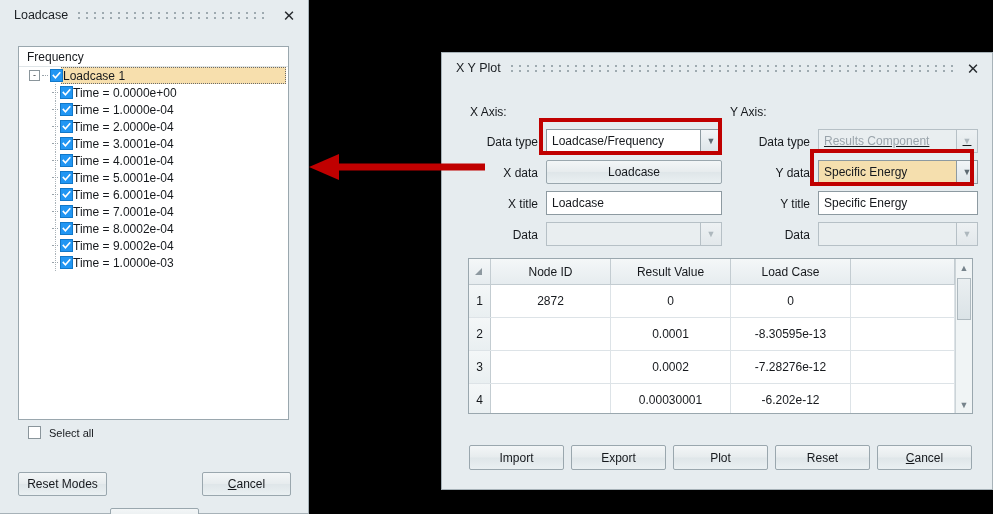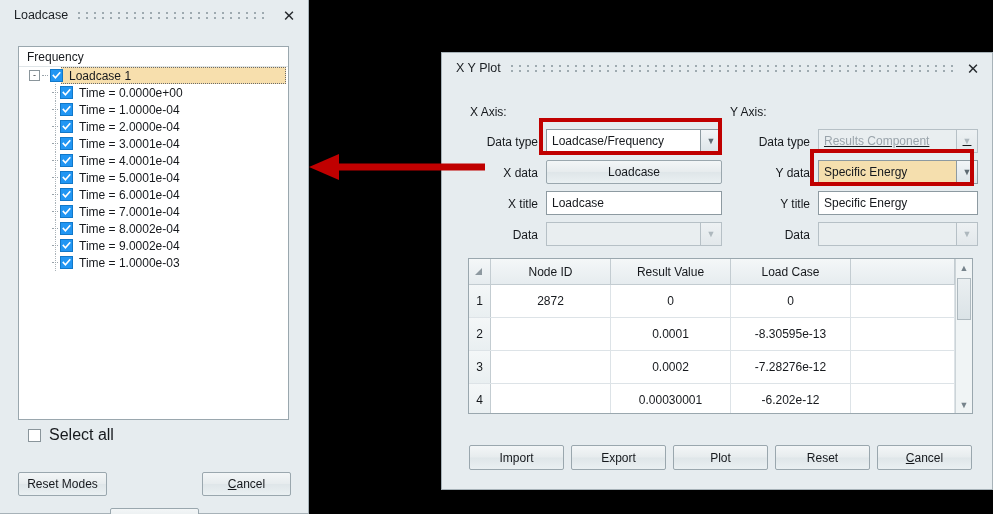--- a/index.html
+++ b/index.html
@@ -151,38 +151,38 @@
   .dots-h{width:6px;height:1px;border-top:1px dotted #9aa4ab;margin:0 2px;position:relative;z-index:2;}
   .cb{
     width:13px;height:13px;
     background:#2196f3;border:1px solid #1178c9;
     box-sizing:border-box;
     display:flex;align-items:center;justify-content:center;
     position:relative;z-index:2;
   }
   .cb svg{display:block;}
   .tree-label{
-    margin-left:6px;font-size:12px;color:#16191d;white-space:nowrap;
+    font-size:12px;color:#16191d;white-space:nowrap;
     position:relative;z-index:2;
   }
   .tree-child{
     display:flex;align-items:center;height:17px;padding-left:31px;
     position:relative;
   }
   .tree-child .vline{
     position:absolute;left:36px;top:0;bottom:0;width:1px;
     border-left:1px dotted #aab3b9;
   }
   .select-all-row{
     position:absolute;left:20px;top:426px;display:flex;align-items:center;
   }
   .cb-empty{
     width:13px;height:13px;background:#fff;border:1px solid #8a959b;box-sizing:border-box;
   }
-  .select-all-row span{margin-left:8px;font-size:16px;}
+  .select-all-row span{margin-left:8px;font-size:11px;}
 
   
   #xyplot-dialog{left:441px;top:52px;width:552px;height:438px;}
   .axis-label{position:absolute;font-size:12px;color:#16191d;}
   .field-label{position:absolute;font-size:12px;color:#16191d;text-align:right;}
 
   
   #result-table{
     position:absolute;left:468px;top:258px;width:505px;height:156px;
     border:1px solid #9aa7ae;background:#fff;box-sizing:border-box;

